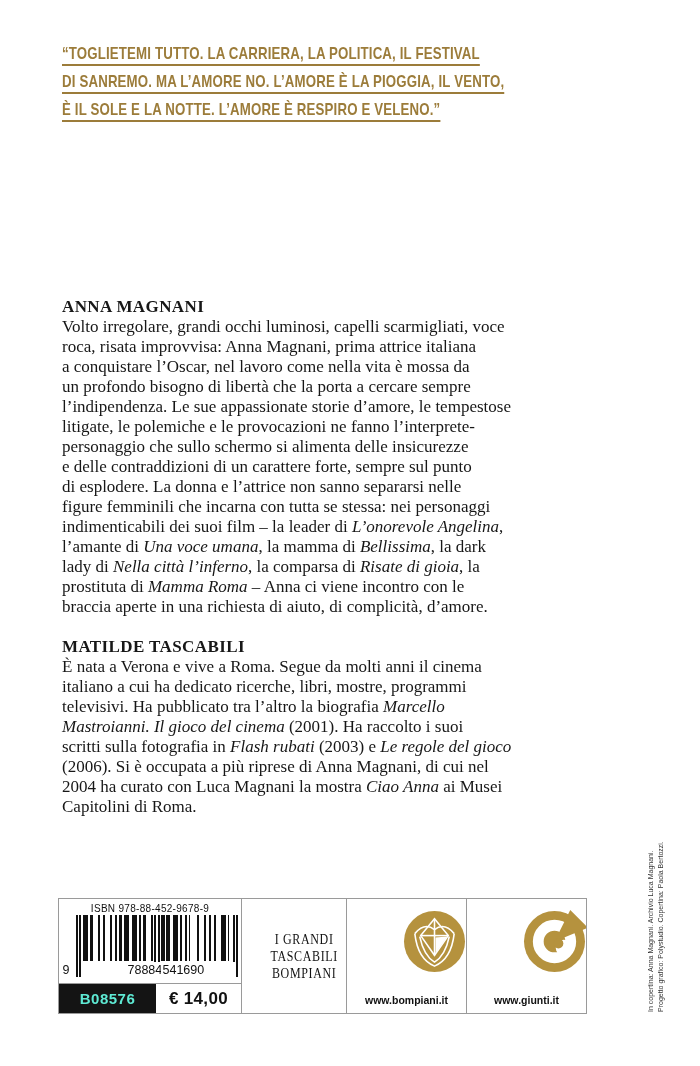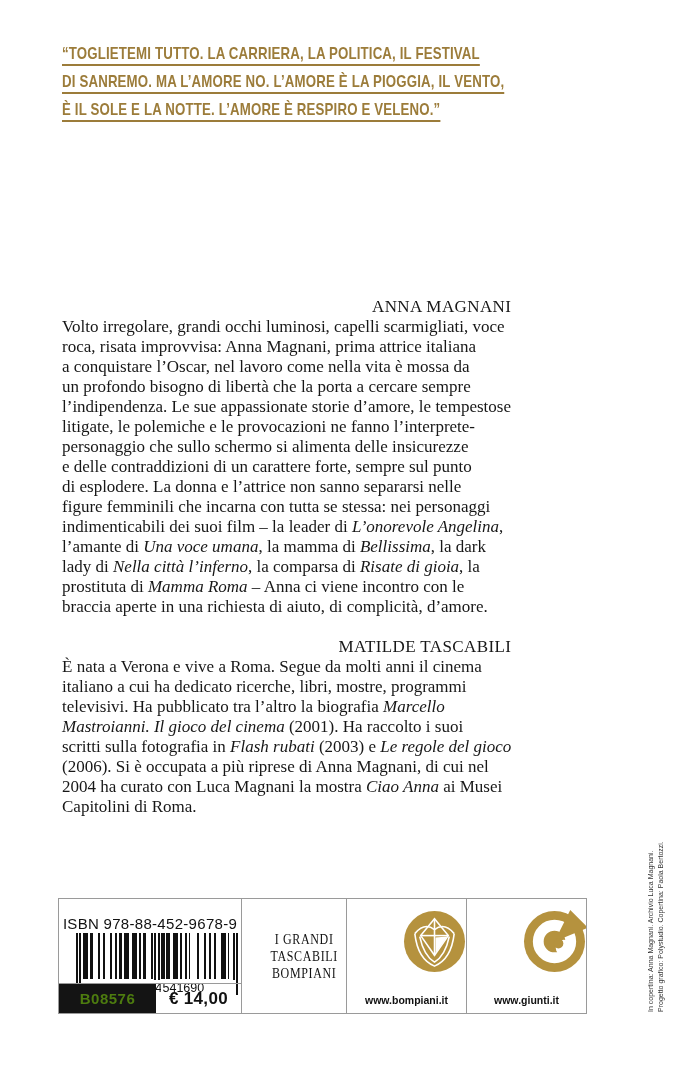--- a/index.html
+++ b/index.html
@@ -12,53 +12,53 @@
     position:absolute;left:62px;top:40px;
     font-family:"Liberation Sans",sans-serif;font-weight:bold;
     font-size:17px;line-height:28px;letter-spacing:.2px;
     color:var(--quote-gold,#9c7c3a);
     text-decoration:underline;text-decoration-thickness:2px;text-underline-offset:5px;
     transform:scaleX(.78);transform-origin:left top;white-space:nowrap;
   }
   
   .bio{position:absolute;left:62px;top:297px;font-size:17px;line-height:20px;}
   .bio .bio-section + .bio-section{margin-top:20px;}
-  .bio h3{margin:0;font-size:17px;font-weight:normal;letter-spacing:.4px;text-align:right;}
+  .bio h3{margin:0;font-size:17px;font-weight:bold;letter-spacing:.4px;}
   .bio p{margin:0;white-space:nowrap;}
   .bio em{font-style:italic;}
   
   .credits{
     position:absolute;top:824px;right:54px;width:188px;
     transform:rotate(-90deg);transform-origin:100% 0;
     font-family:"Liberation Sans",sans-serif;font-size:7px;line-height:10px;
     color:#333;white-space:nowrap;text-align:left;
   }
   
   .footer{
     position:absolute;left:58px;top:898px;width:527px;height:114px;
     border:1px solid #9a9a9a;display:flex;background:#fff;
     font-family:"Liberation Sans",sans-serif;
   }
   .cell{position:relative;box-sizing:border-box;height:100%;}
   .cell + .cell{border-left:1px solid #9a9a9a;}
   .barcode-cell{width:182px;display:flex;flex-direction:column;align-items:center;}
-  .isbn{margin-top:16px;font-size:15px;letter-spacing:.3px;color:#111;}
+  .isbn{margin-top:4px;font-size:10px;letter-spacing:.3px;color:#111;}
   .barcode-wrap{position:relative;width:162px;height:62px;margin-top:1px;margin-left:13px;}
   .barcode-wrap svg{position:absolute;left:0;top:0;}
   .ean-digit{position:absolute;top:47px;height:15px;font-size:12.5px;color:#111;background:#fff;
     display:flex;align-items:center;justify-content:space-between;}
   .ean-lead{left:-13px;width:10px;background:transparent;}
   .ean-g1{left:6px;width:71px;padding:0 2px;margin-left:44px;}
   .ean-g2{left:85px;width:71px;padding:0 2px;}
   .price-row{
     position:absolute;left:0;right:0;bottom:0;height:29px;border-top:1px solid #9a9a9a;
     display:flex;align-items:stretch;
   }
   .code-box{
-    width:97px;background:#141414;color:#4d7c0f;display:flex;align-items:center;justify-content:center;
+    width:97px;background:#141414;color:#5eead4;display:flex;align-items:center;justify-content:center;
     font-size:15px;font-weight:bold;letter-spacing:.5px;
   }
   .price{flex:1;display:flex;align-items:center;justify-content:center;
     font-size:17px;font-weight:bold;color:#111;letter-spacing:.3px;}
   .collection-cell{width:105px;display:flex;align-items:center;justify-content:flex-end;}
   .collection-inner{
     font-family:"Liberation Serif",serif;font-size:15px;line-height:17px;letter-spacing:.8px;
     text-align:center;transform:scaleX(.8);color:#111;
   }
   .logo-cell{flex:1;display:flex;flex-direction:column;align-items:flex-end;}

